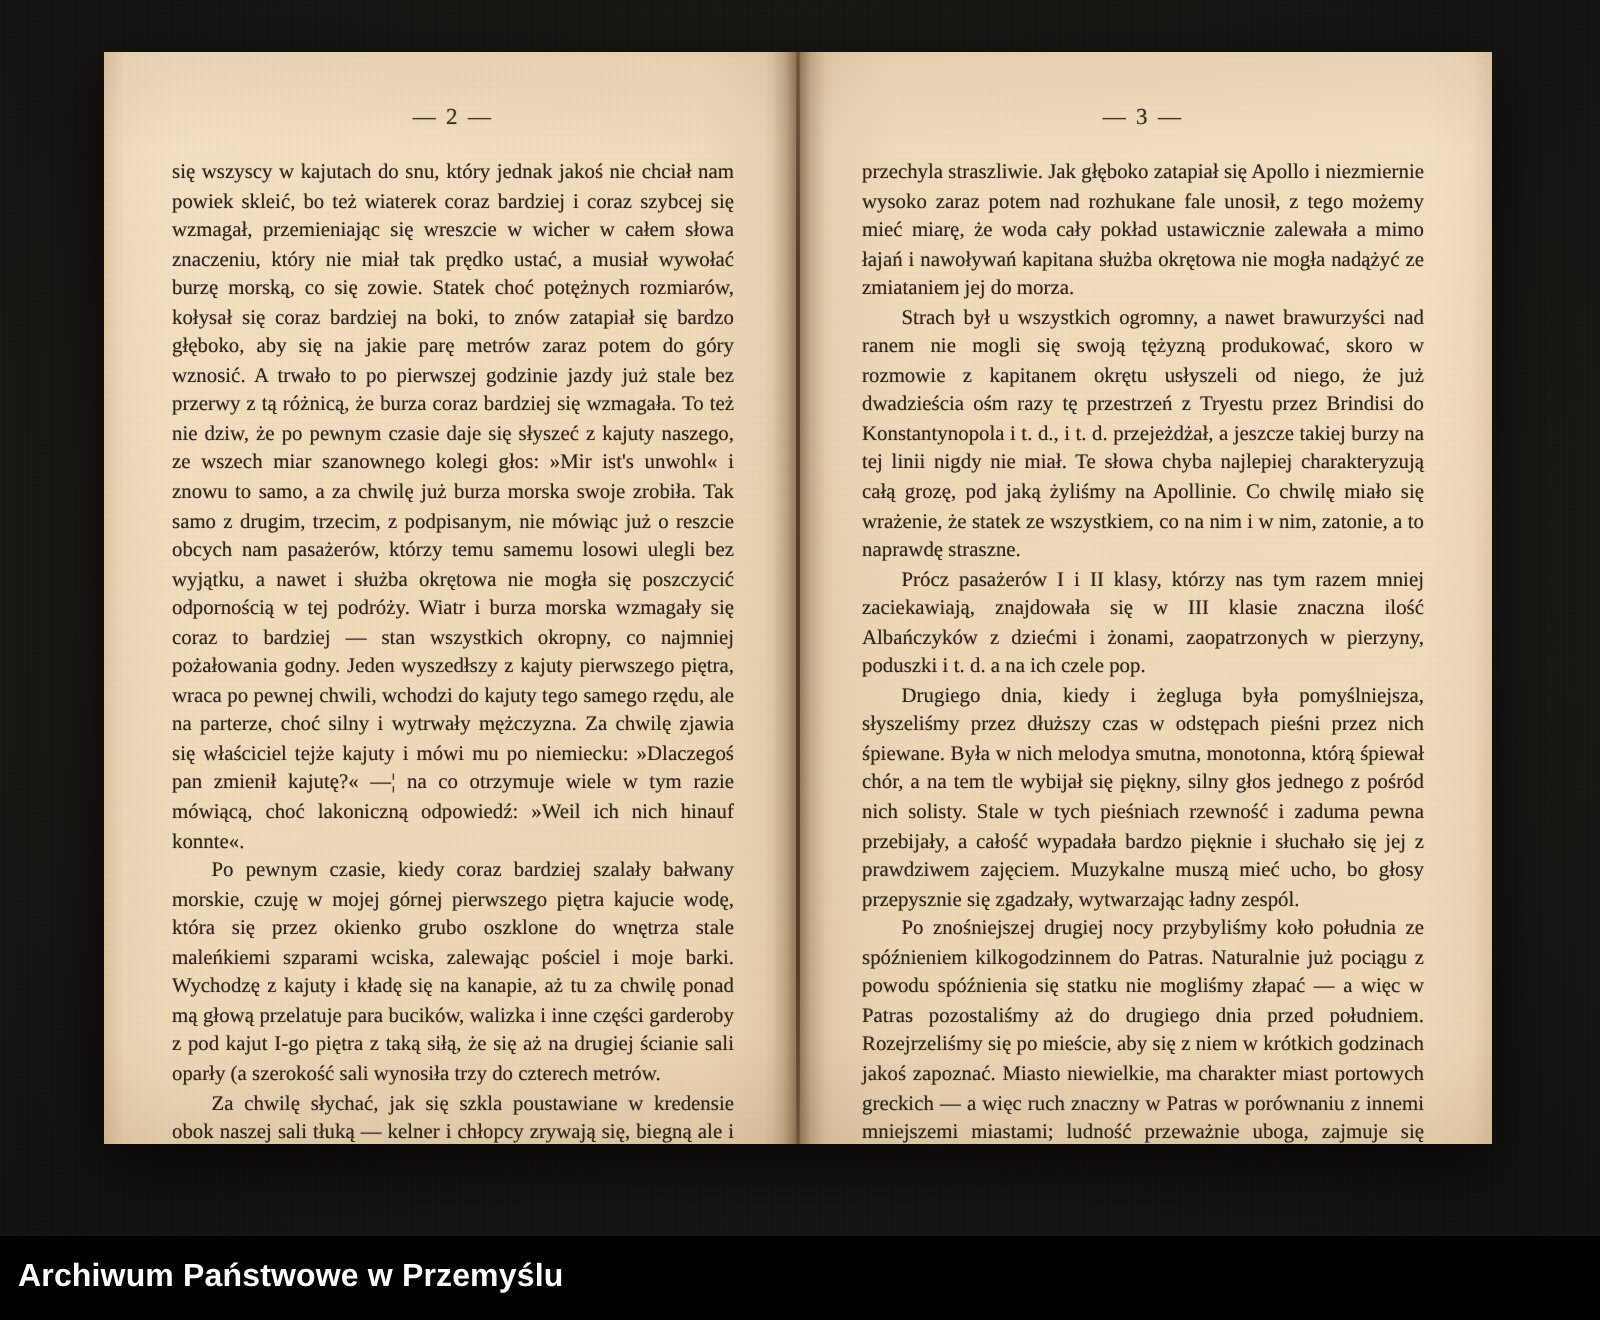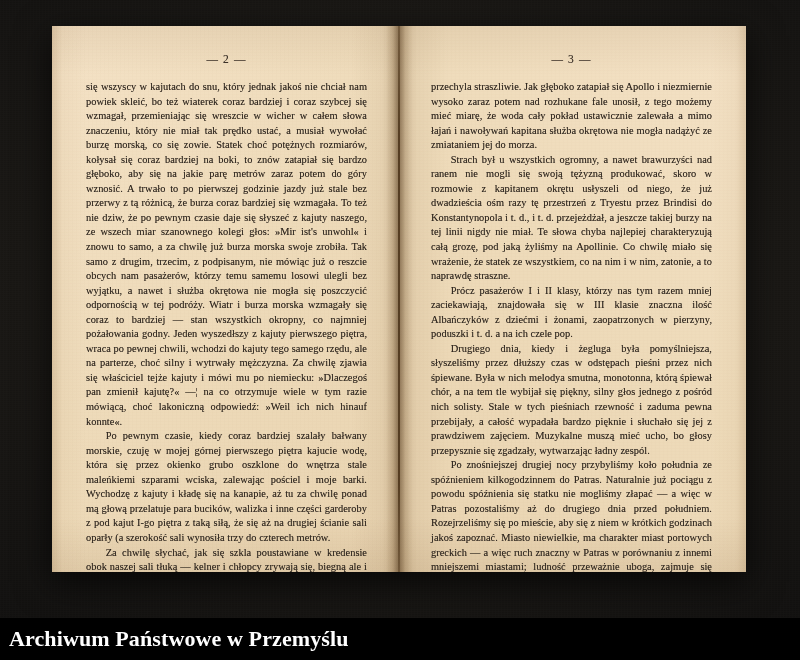--- a/index.html
+++ b/index.html
@@ -160,23 +160,23 @@
     position: absolute;
     left: 0;
     bottom: 0;
     width: 800px;
     height: 42px;
     background: #000000;
     display: flex;
     align-items: center;
   }
   #watermark-text {
-    font-family: Liberation Serif, serif;
+    font-family: Liberation Sans, sans-serif;
     font-weight: bold;
-    font-size: 22px;
+    font-size: 16px;
     color: #ffffff;
     padding-left: 9px;
     letter-spacing: .005em;
     white-space: nowrap;
   }
 </style>
 </head>
 <body>
 
 <div id="viewport">

